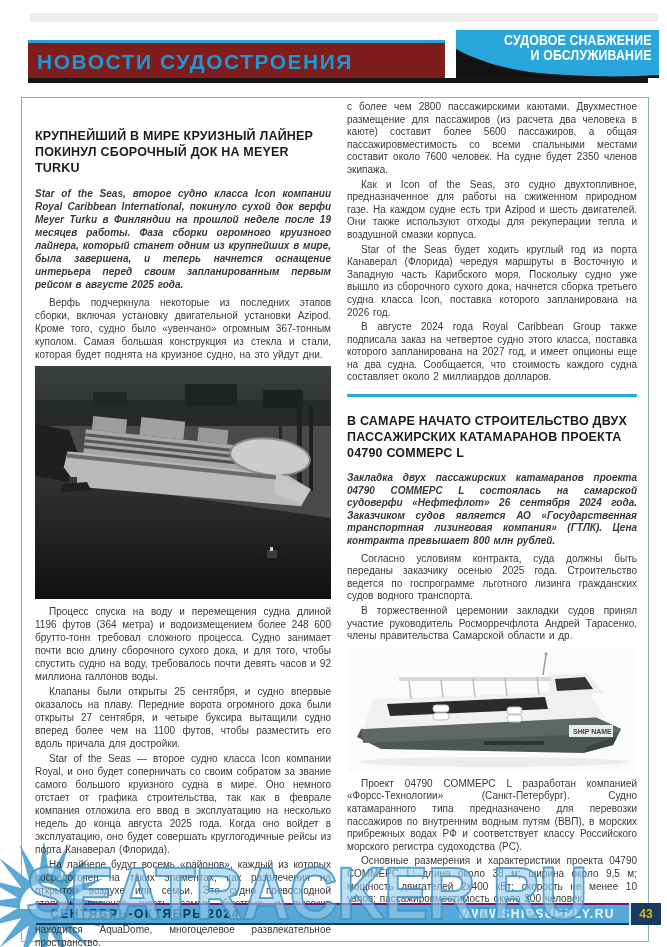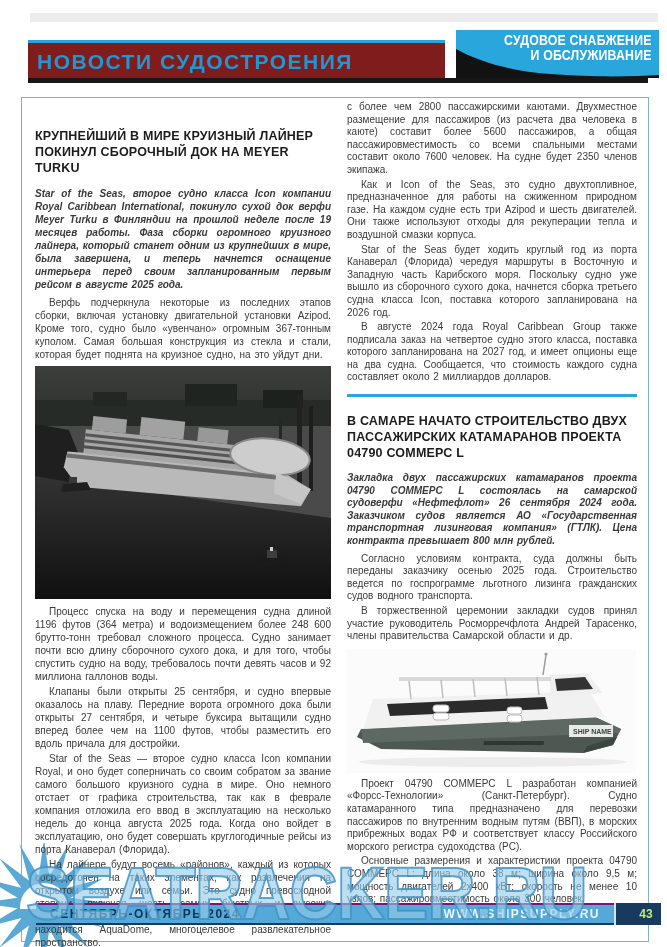--- a/index.html
+++ b/index.html
@@ -36,22 +36,22 @@
 
   .photo{display:block;margin:5px 0 6px 0;}
   .photo-cat{display:block;margin:6px 0 5px 0;}
 
   
   .footer-bar{position:absolute;left:36px;top:903px;width:625px;height:22px;background:#55a9d8;
     border-top:2px solid #701a75;border-bottom:2px solid #173a5e;z-index:30;
     display:flex;align-items:center;box-sizing:border-box;}
   .footer-issue{color:#14324f;font-weight:bold;font-size:12px;letter-spacing:1.5px;margin-left:14px;}
   .footer-site{color:#eef6fb;font-weight:bold;font-size:12px;letter-spacing:1.5px;margin-left:auto;margin-right:14px;}
-  .page-box{width:30px;height:22px;background:#173a5e;color:#bef264;font-weight:bold;font-size:12px;
-    display:flex;align-items:center;justify-content:center;border-left:2px solid #cfe6f2;padding-left:15px;}
+  .page-box{width:30px;height:22px;background:#173a5e;color:#eab308;font-weight:bold;font-size:12px;
+    display:flex;align-items:center;justify-content:center;border-left:2px solid #cfe6f2;}
 
   
   .sun{position:absolute;left:-22px;top:843px;z-index:5;}
   .watermark{position:absolute;left:26px;top:851px;z-index:40;font-size:74px;font-weight:bold;
     white-space:nowrap;transform:scaleX(.90);transform-origin:left;
     color:rgba(150,201,233,.62);-webkit-text-stroke:2px rgba(62,145,196,.82);letter-spacing:-1px;}
 </style>
 </head>
 <body>
 

